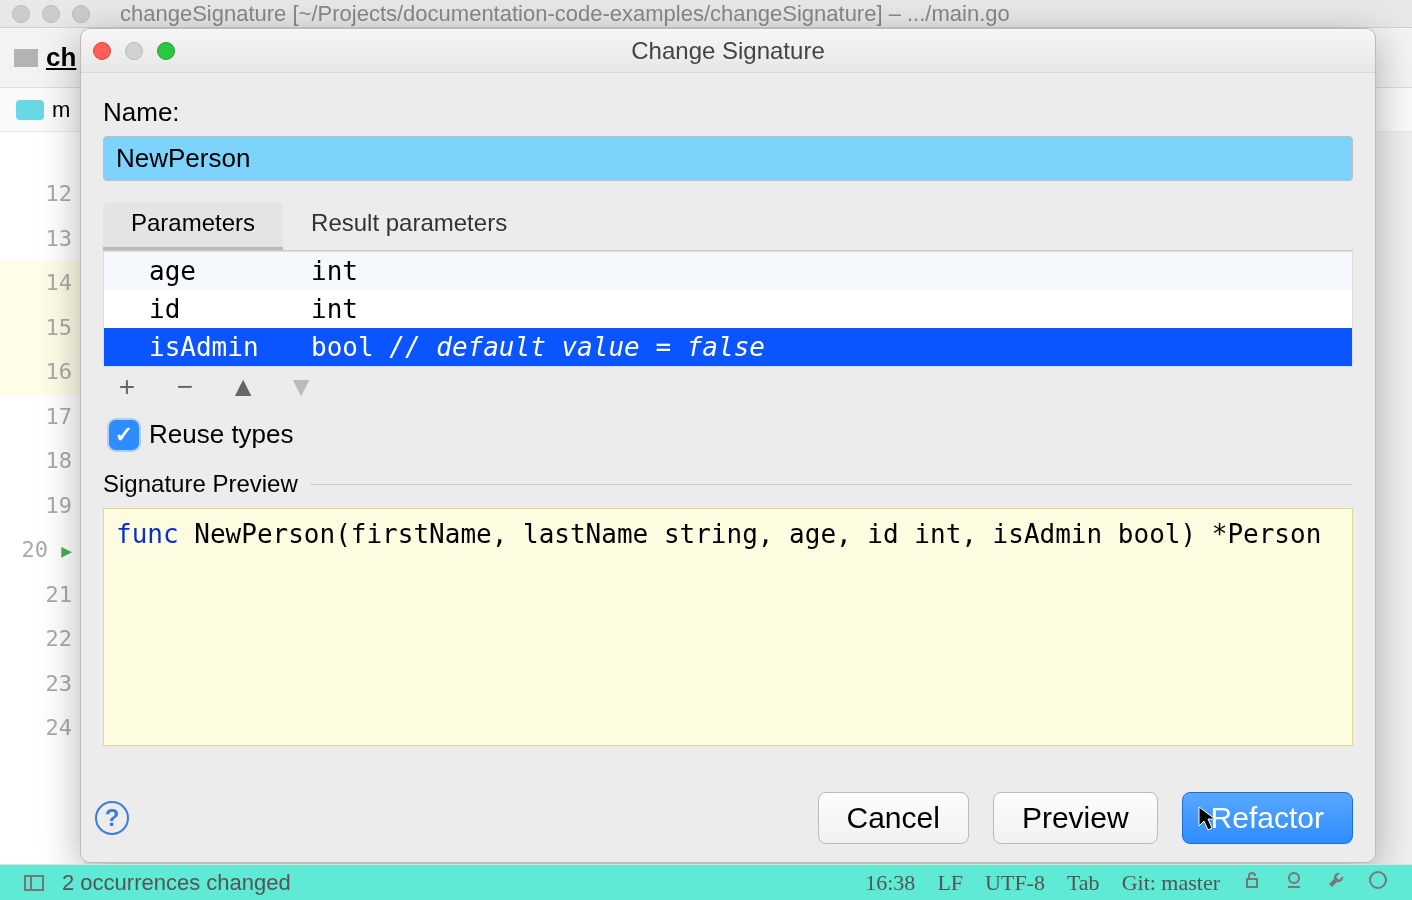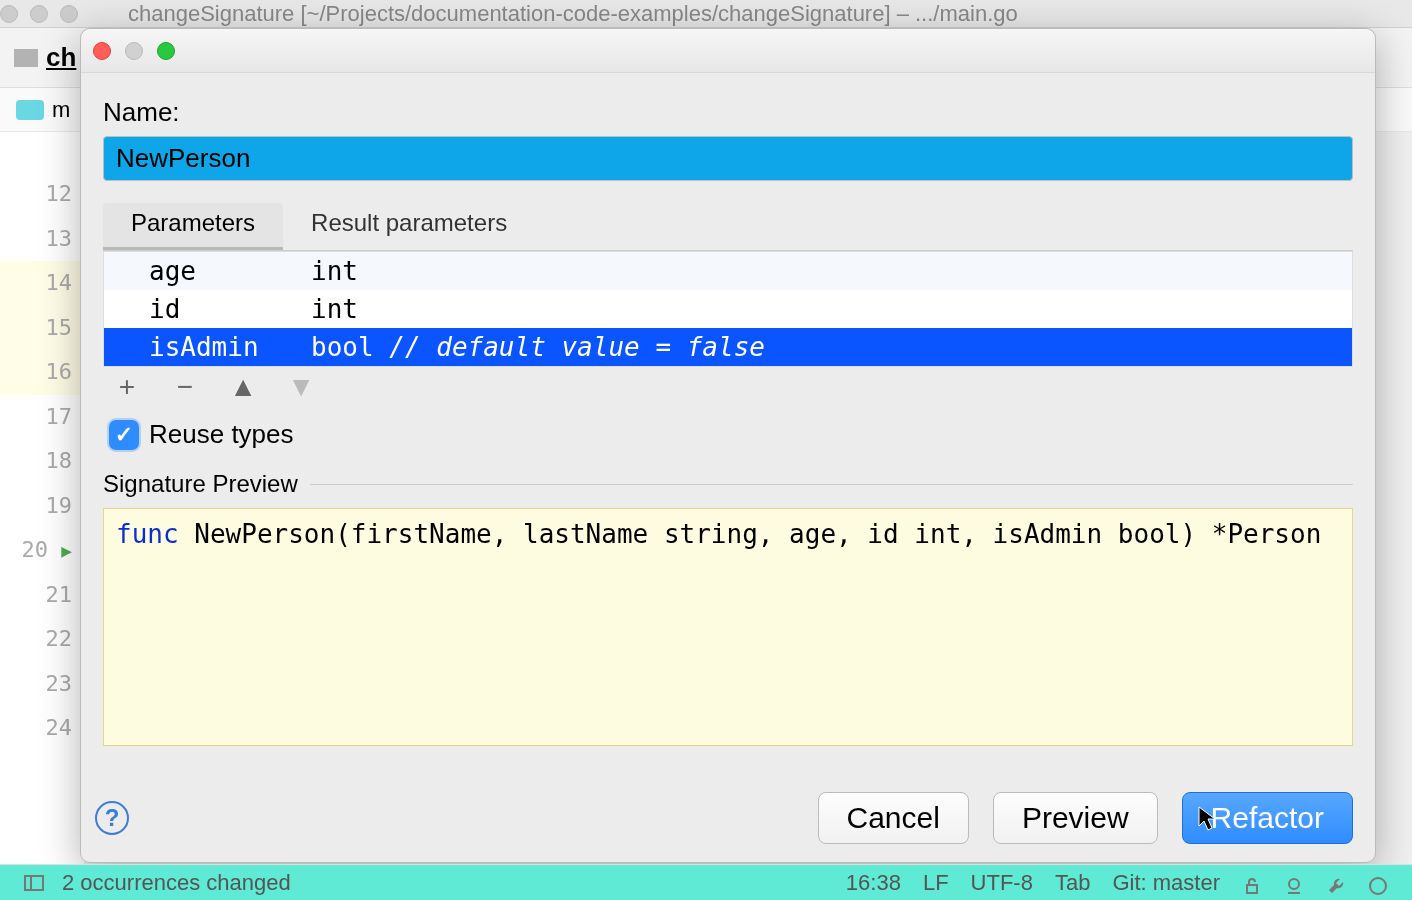--- a/index.html
+++ b/index.html
@@ -14,23 +14,23 @@
     font-size: 24px;
     color: #000;
   }
   
   .main-titlebar {
     height: 28px;
     background: #e8e8e8;
     border-bottom: 1px solid #d0d0d0;
     display: flex;
     align-items: center;
+    padding-left: 12px;
     font-size: 22px;
     color: #888;
-    gap: 20px;
   }
   .main-traffic { display: flex; gap: 12px; margin-right: 30px; }
   .tl { width: 18px; height: 18px; border-radius: 50%; background: #ccc; border: 1px solid #bbb; }
   .main-title-text { white-space: nowrap; overflow: hidden; }
   
   .editor-strip {
     height: 60px;
     background: #f3f3f3;
     display: flex;
     align-items: center;
@@ -95,21 +95,21 @@
   .dot.red { background: #ff5f57; border: 1px solid #e1413a; }
   .dot.yel { background: #d1d1d1; border: 1px solid #bbb; }
   .dot.grn { background: #28c840; border: 1px solid #1fa32f; }
   .dialog-title { position:absolute; left:0; right:0; text-align:center; font-size: 24px; color:#444; }
   .dialog-body { padding: 16px 22px 0 22px; flex:1; display:flex; flex-direction:column; }
   .lbl { font-size: 26px; margin: 8px 0 8px 0; }
   .name-input {
     width: 100%;
     border: 1px solid #bfbfbf;
     border-radius: 4px;
-    background: #0ea5e9;
+    background: #7dd3fc;
     font-size: 26px;
     padding: 6px 12px;
     font-family: inherit;
   }
   .tabs { display:flex; margin-top: 22px; border-bottom: 1px solid #ccc; }
   .tab { padding: 6px 28px 10px 28px; font-size: 24px; color:#333; cursor:pointer; }
   .tab.active { border-bottom: 3px solid #b9b9b9; font-weight: 400; color:#000; background: #e4e4e4; border-radius: 4px 4px 0 0;}
   .param-table {
     background: #fff;
     border: 1px solid #ddd;
@@ -171,21 +171,21 @@
   .cursor {
     position:absolute; width:20px; height:26px; pointer-events:none; z-index:999;
   }
   
   .statusbar {
     position:absolute; left:0; right:0; bottom:0; height:36px;
     background:#5eead4; border-top:1px solid #ddd;
     display:flex; align-items:center; font-size:22px; color:#555;
     padding: 0 24px; gap: 18px; margin-top: 27px;
   }
-  .statusbar .right { margin-left:auto; display:flex; gap: 22px; align-items:flex-end;}
+  .statusbar .right { margin-left:auto; display:flex; gap: 22px; align-items:flex-start;font-family:Liberation Serif, serif;}
   .sb-icon { width:20px; height:20px; display:inline-block; }
 </style>
 </head>
 <body>
 
 <div class="main-titlebar">
   <div class="main-traffic">
     <div class="tl"></div>
     <div class="tl"></div>
     <div class="tl"></div>
@@ -219,20 +219,21 @@
     <div class="line-num">24</div>
   </div>
 
 <div class="dialog">
   <div class="dialog-titlebar">
     <div class="traffic">
       <div class="dot red"></div>
       <div class="dot yel"></div>
       <div class="dot grn"></div>
     </div>
+    <div class="dialog-title">Change Signature</div>
   </div>
 
   <div class="dialog-body">
     <div class="lbl">Name:</div>
     <input class="name-input" type="text" value="NewPerson" style="">
 
     <div class="tabs">
       <div class="tab active">Parameters</div>
       <div class="tab">Result parameters</div>
     </div>

